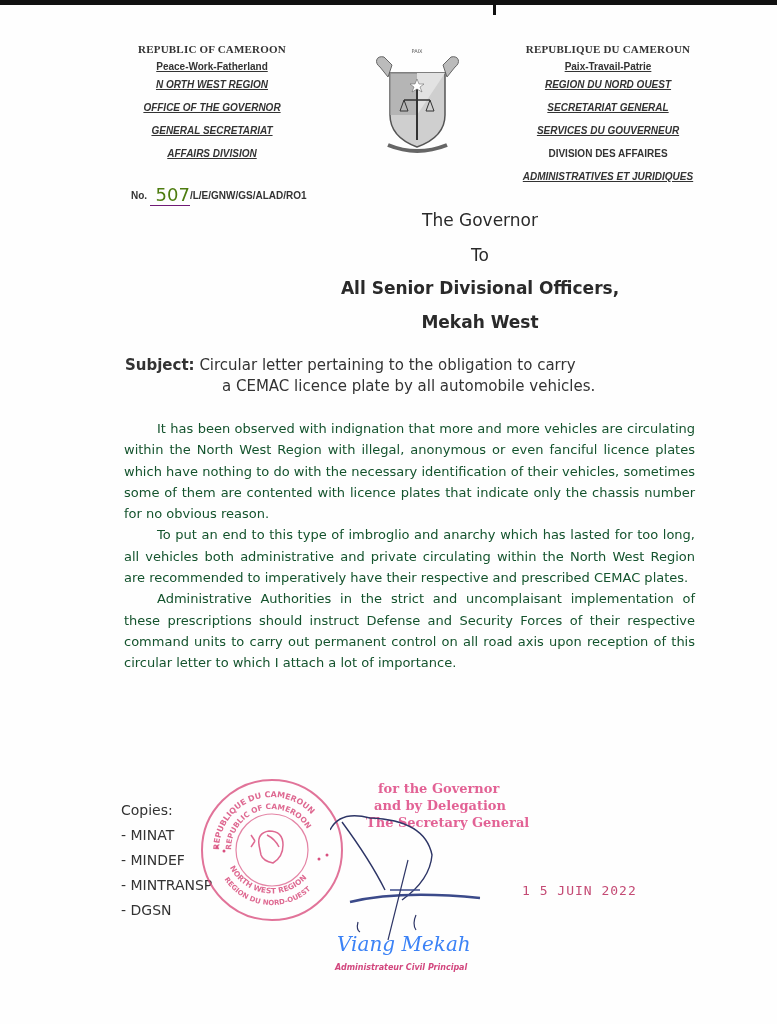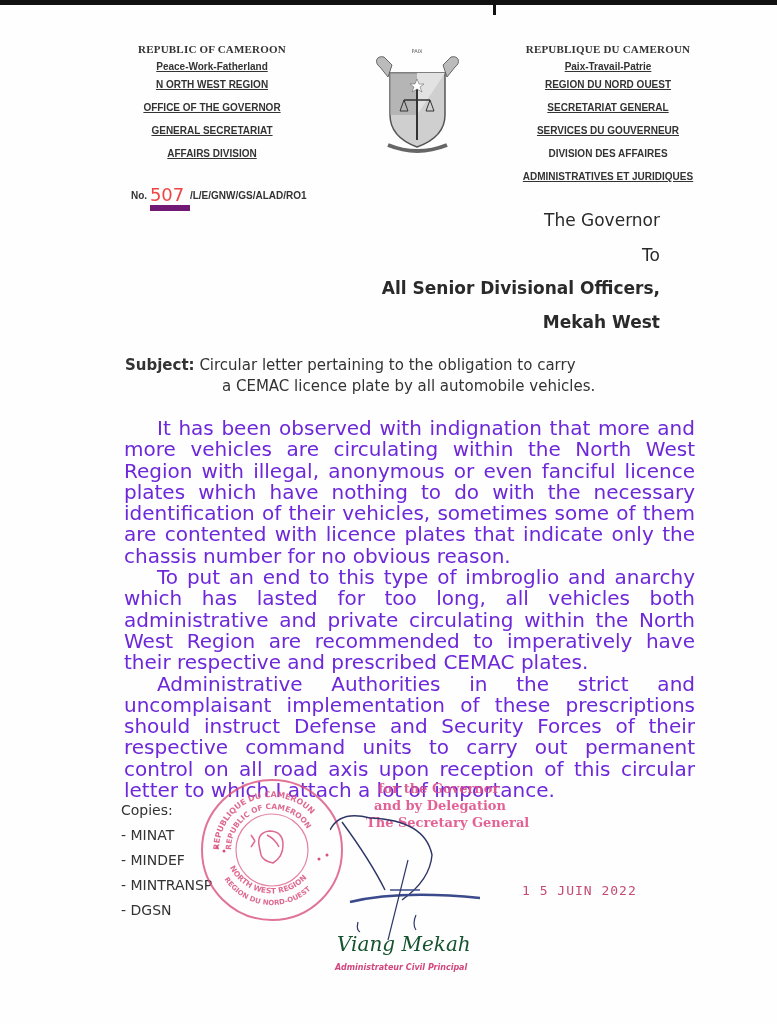--- a/index.html
+++ b/index.html
@@ -9,42 +9,42 @@
     font-family: "DejaVu Sans", sans-serif; color: #2a2a2a;
   }
   .topbar { position: absolute; left: 0; top: 0; width: 777px; height: 5px; background: #111; }
   .topbar-tick { position: absolute; left: 493px; top: 0; width: 3px; height: 15px; background: #111; }
   .header-left, .header-right { position: absolute; text-align: center; font-family: "Liberation Sans", sans-serif; font-weight: bold; color: #333; }
   .header-left { left: 112px; top: 38px; width: 200px; }
   .header-right { left: 508px; top: 38px; width: 200px; }
   .hl { font-size: 10px; line-height: 23px; white-space: nowrap; }
   .hl.title { font-family: "Liberation Serif", serif; font-size: 11px; letter-spacing: 0.2px; }
   .hl.motto { font-size: 10px; line-height: 12px; text-decoration: underline; font-weight: bold; }
-  .hl.u { text-decoration: underline; text-decoration-thickness: 1px; }
+  .hl.u { text-decoration: underline; text-decoration-thickness: 1px; font-style: italic; }
   .ref { position: absolute; left: 131px; top: 184px; font-size: 10px; font-weight: bold; font-family: "Liberation Sans", sans-serif; color: #333; white-space: nowrap; }
-  .ref-num { display: inline-block; font-family: "DejaVu Sans", sans-serif; font-weight: normal; font-size: 18px; color: #ef4444; border-bottom: 6px solid #701a75; width: 40px; text-align: left; vertical-align: -2px; }
+  .ref-num { display: inline-block; font-family: "DejaVu Sans", sans-serif; font-weight: normal; font-size: 18px; color: #4d7c0f; border-bottom: 1px solid #701a75; width: 40px; text-align: right; vertical-align: -2px; }
   .emblem { position: absolute; left: 370px; top: 45px; width: 95px; height: 110px; }
-  .addr { position: absolute; left: 300px; width: 360px; text-align: right; }
+  .addr { position: absolute; left: 300px; width: 360px; text-align: center; }
   .addr.from { top: 210px; font-size: 17px; }
   .addr.to { top: 245px; font-size: 17px; }
   .addr.rec { top: 278px; font-size: 17px; font-weight: bold; }
   .addr.rec2 { top: 312px; font-size: 17px; font-weight: bold; }
   .subject { position: absolute; left: 125px; top: 355px; width: 560px; font-size: 15px; line-height: 21px; color: #333; }
   .subject .lab { font-weight: bold; margin-top: 12px; }
   .subject .l2 { padding-left: 97px; display: block; }
-  .body { position: absolute; left: 124px; top: 418px; width: 571px; font-size: 20px; line-height: 21.3px; color: #6d28d9; text-align: justify; }
+  .body { position: absolute; left: 124px; top: 418px; width: 571px; font-size: 13px; line-height: 21.3px; color: #14532d; text-align: justify; }
   .body p { margin: 0; text-indent: 33px; }
   .copies { position: absolute; left: 121px; top: 798px; font-size: 14px; line-height: 25px; color: #333; }
   .stamp { position: absolute; left: 197px; top: 775px; width: 150px; height: 150px; }
   .delegation { position: absolute; left: 366px; top: 780px; font-family: "DejaVu Serif", serif; font-weight: bold; color: #e0528a; font-size: 13px; line-height: 17px; opacity: 0.9; }
   .delegation div:nth-child(1) { padding-left: 12px; }
   .delegation div:nth-child(2) { padding-left: 8px; }
   .signature { position: absolute; left: 330px; top: 800px; width: 200px; height: 160px; }
   .date-stamp { position: absolute; left: 522px; top: 883px; font-family: "DejaVu Sans Mono", monospace; font-size: 13px; color: #c44a74; letter-spacing: 1px; }
-  .signer-name { position: absolute; left: 337px; top: 932px; font-family: "DejaVu Serif", serif; font-style: italic; font-size: 20px; color: #14532d; }
+  .signer-name { position: absolute; left: 337px; top: 932px; font-family: "DejaVu Serif", serif; font-style: italic; font-size: 20px; color: #3b82f6; }
   .signer-title { position: absolute; left: 335px; top: 963px; font-family: "DejaVu Sans", sans-serif; font-style: italic; font-weight: bold; font-size: 8px; color: #d2477e; }
 </style>
 </head>
 <body>
 
 <div class="topbar"></div>
 <div class="topbar-tick"></div>
 
 <div class="header-left">
   <div class="hl title">REPUBLIC OF CAMEROON</div>

